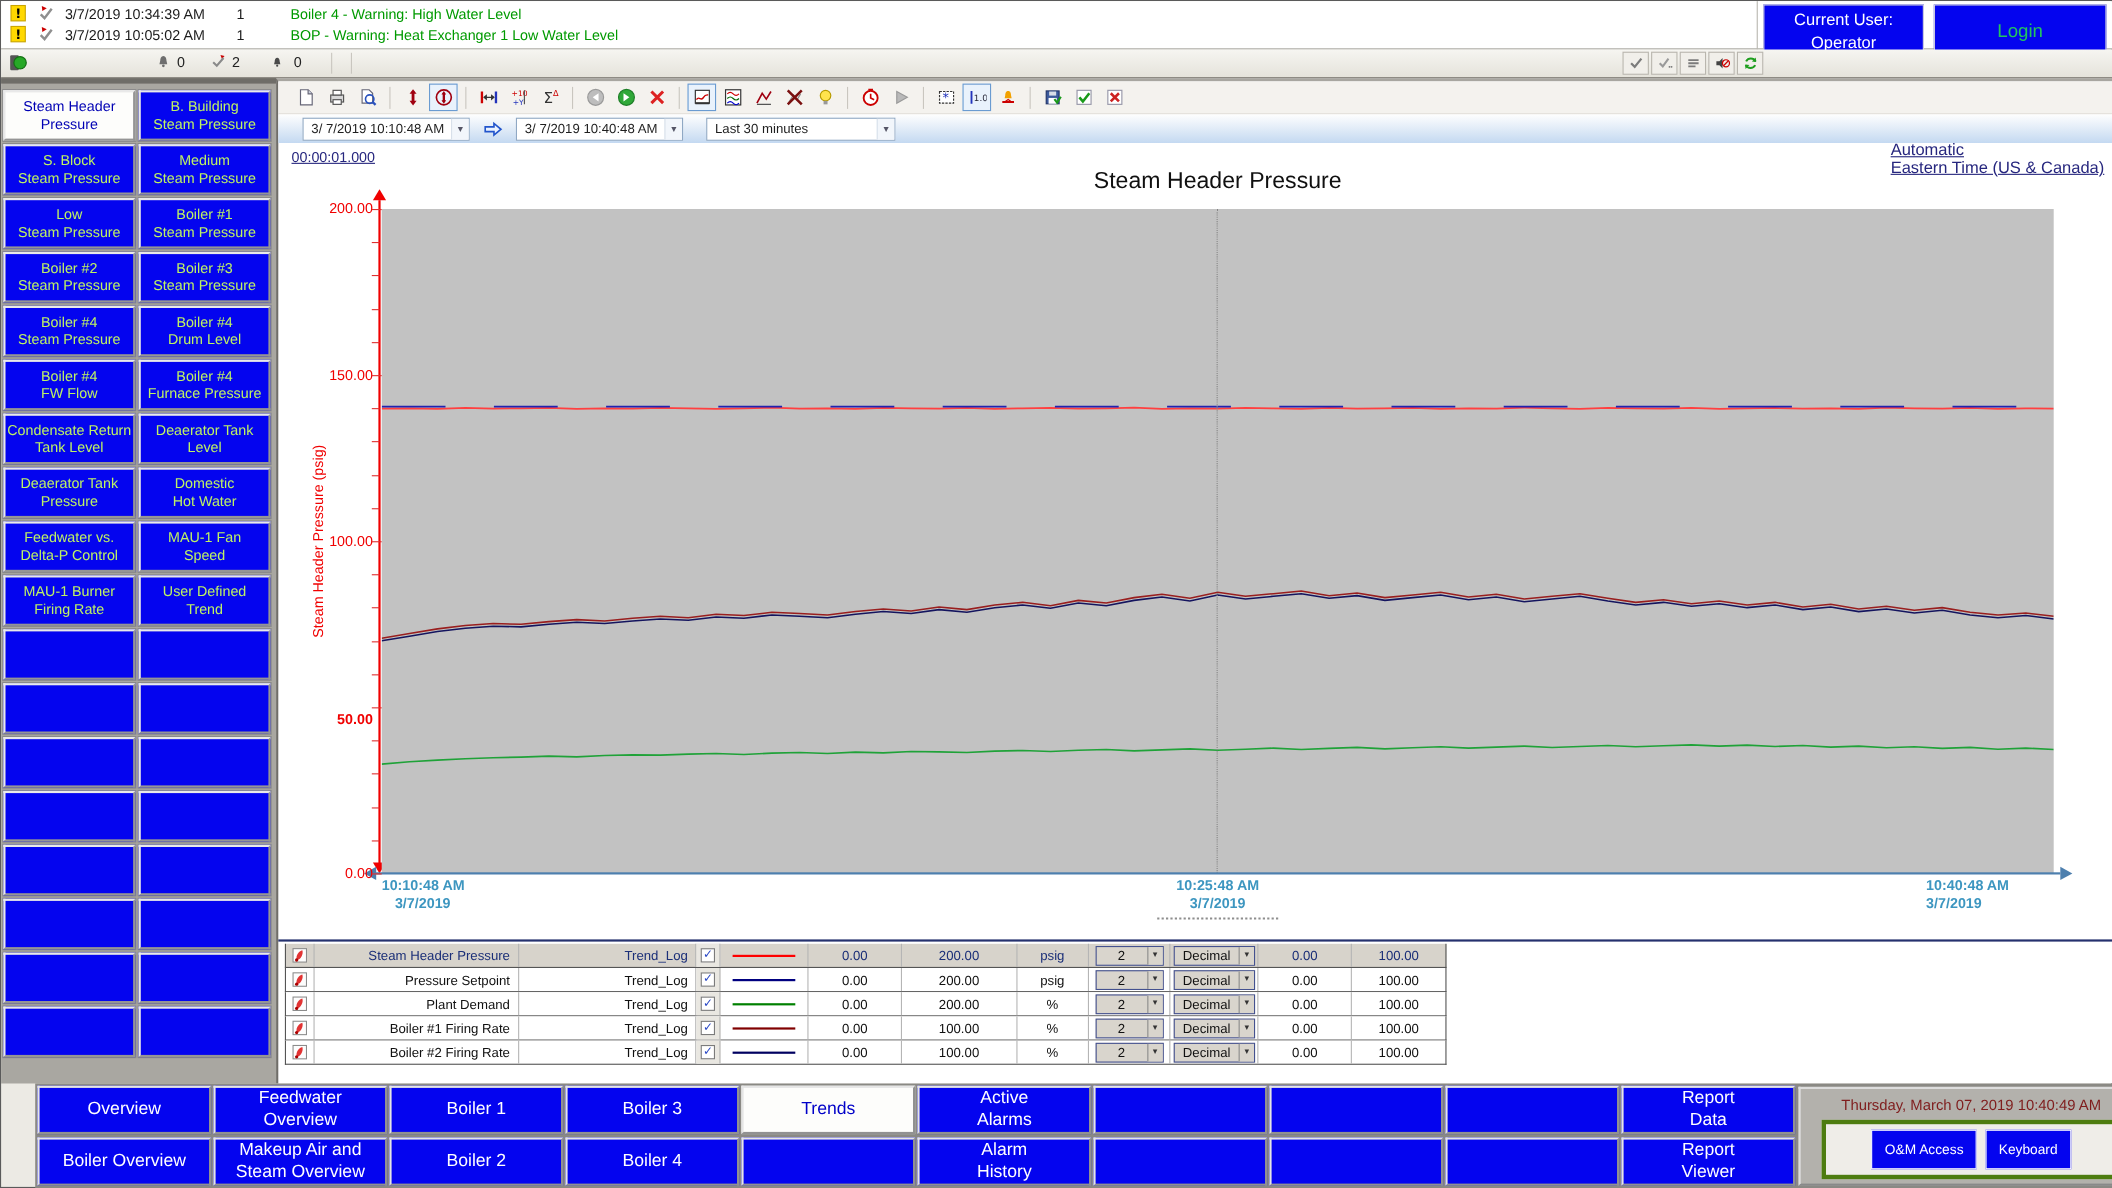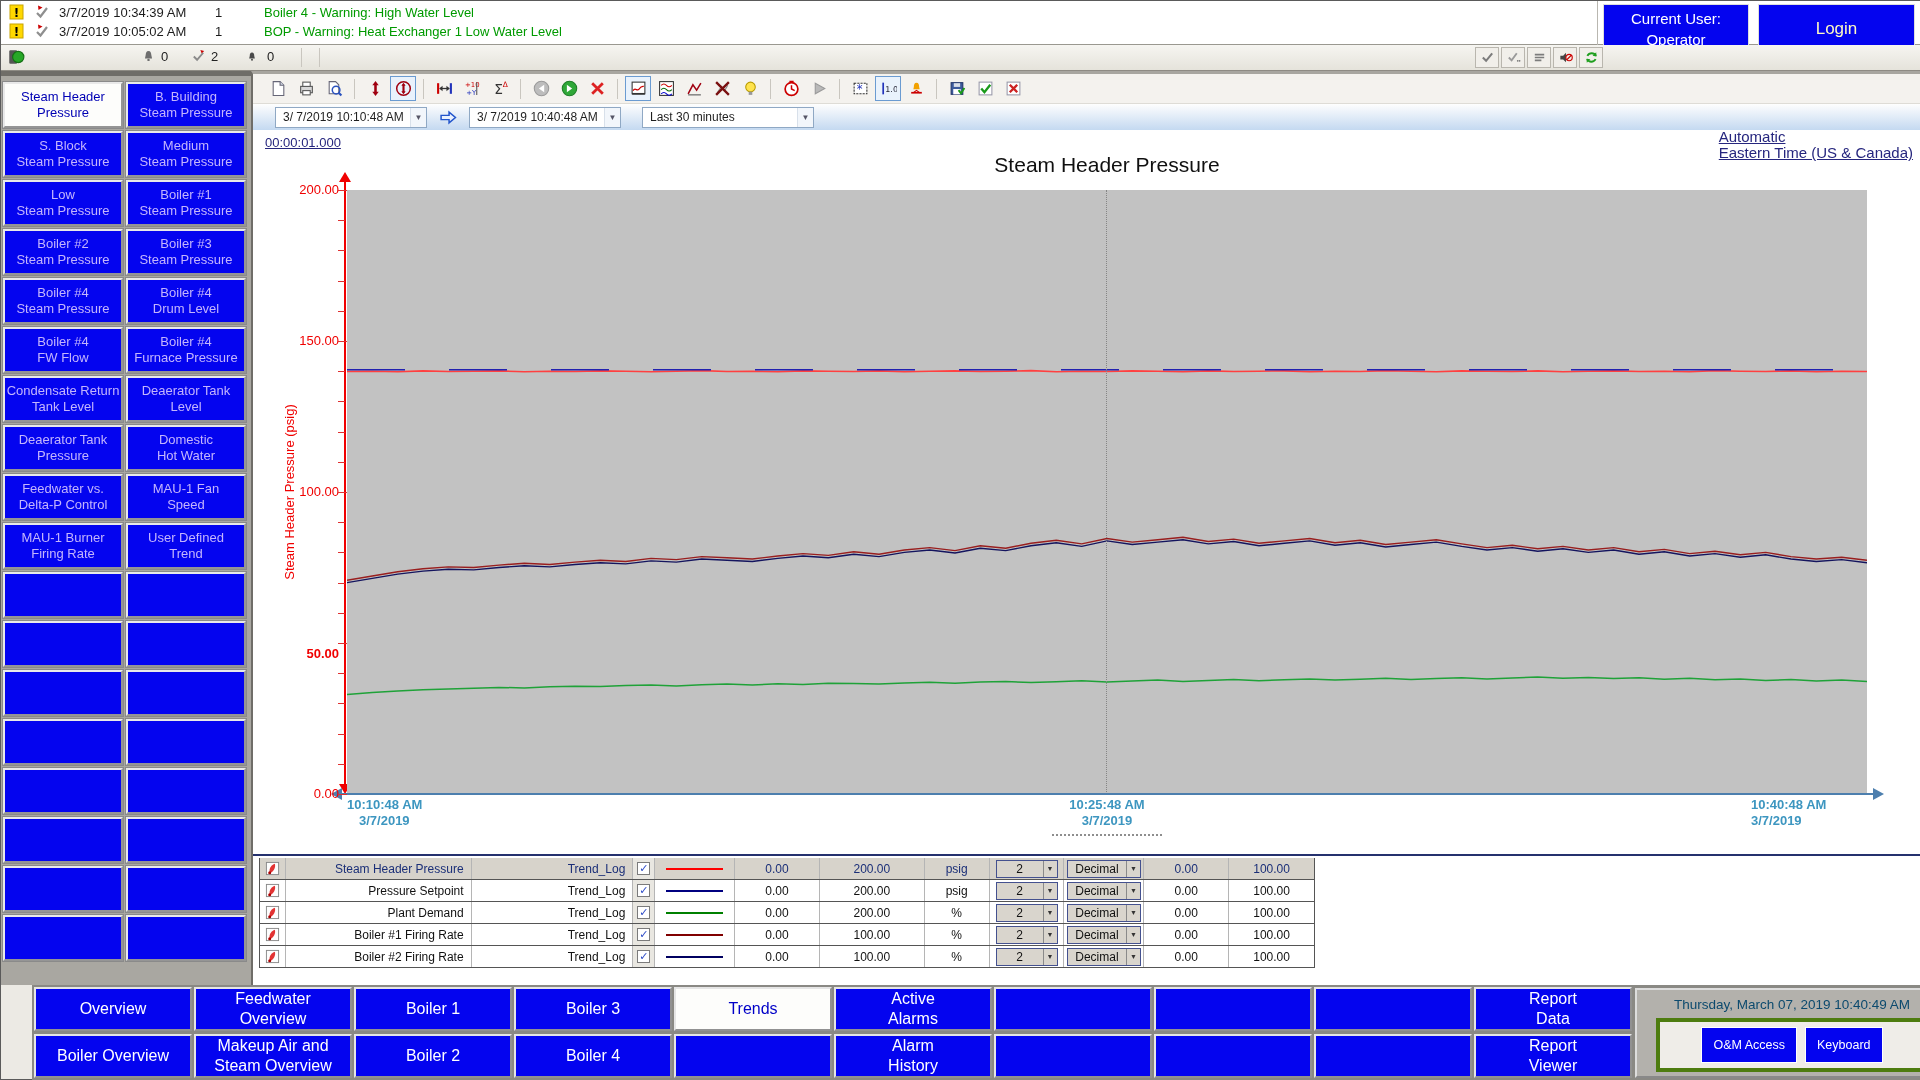--- a/index.html
+++ b/index.html
@@ -11,35 +11,35 @@
   .alarm-bar{position:absolute;left:0;top:0;width:1920px;height:44px;background:#FFFFFF;border-bottom:1px solid #9A9890;}
   .alarm-row{position:absolute;left:0;width:1590px;height:18px;font-size:13px;}
   .a-ic{position:absolute;left:8px;top:0;width:16px;height:16px;}
   .a-ack{position:absolute;left:33px;top:0;width:16px;height:16px;}
   .a-time{position:absolute;left:58px;top:1px;color:#1C1C1C;}
   .a-cnt{position:absolute;left:214px;top:1px;color:#1C1C1C;}
   .a-msg{position:absolute;left:263px;top:1px;color:#009A00;}
   .user-divider{position:absolute;left:1596px;top:0;width:1px;height:56px;background:#B9B7B0;}
   .user-box{position:absolute;left:1602px;top:3px;width:146px;height:50px;background:#0404EF;color:#FFF;
             display:flex;flex-direction:column;align-items:center;justify-content:center;font-size:15px;line-height:1.4;border:1px solid #DDD;}
-  .login-box{position:absolute;left:1757px;top:3px;width:157px;height:50px;background:#0404EF;color:#fef9c3;
+  .login-box{position:absolute;left:1757px;top:3px;width:157px;height:50px;background:#0404EF;color:#22c55e;
              display:flex;align-items:center;justify-content:center;font-size:17px;border:1px solid #DDD;}
 
   
   .status-bar{position:absolute;left:0;top:44px;width:1920px;height:26px;background:linear-gradient(#F6F5F1,#E5E3DB);
               border-bottom:1px solid #8E8B84;font-size:13px;color:#222;}
   .sb-abs{position:absolute;top:4px;}
   .sb-sep{position:absolute;top:3px;width:1px;height:19px;background:#C9C6BF;}
   .sb-btn{position:absolute;top:2px;width:24px;height:21px;background:#F1EFEA;border:1px solid #B9B6AE;
           display:flex;align-items:center;justify-content:center;}
 
   
   .sidebar{position:absolute;left:0;top:70px;width:250px;height:914px;background:#A9A7A1;border-top:5px solid #6F6D68;
            padding:6px 2px;display:grid;grid-template-columns:120px 120px;grid-auto-rows:46px;gap:3px;}
-  .side-btn{background:#0404EF;color:#c4b5fd;font-size:13px;line-height:1.25;display:flex;align-items:center;justify-content:center;
+  .side-btn{background:#0404EF;color:#bef264;font-size:13px;line-height:1.25;display:flex;align-items:center;justify-content:center;
             text-align:center;white-space:pre-line;border:2px outset #E9E9E9;box-shadow:0 0 0 1px #8A8A8A;cursor:default;}
   .side-btn.sel{background:#FDFDFB;color:#0000B4;}
 
   
   .trend-panel{position:absolute;left:250px;top:70px;width:1670px;height:914px;background:#ffffff;
                border-top:3px solid #A8A6A0;border-left:2px solid #6F6D68;}
   .toolbar{position:absolute;left:0;top:0;width:100%;height:30px;background:#F4F2EE;border-bottom:1px solid #DEDCD6;
            display:flex;align-items:center;padding-left:12px;gap:2px;}
   .tbtn{width:26px;height:25px;display:flex;align-items:center;justify-content:center;border:1px solid transparent;}
   .tbtn.sel{border:1px solid #6A9BD1;background:#E9F2FC;}
@@ -98,21 +98,21 @@
   .dd-prec{width:62px;} .dd-fmt{width:74px;}
 
   
   .bottom-nav{position:absolute;left:0;top:984px;width:1920px;height:96px;background:#8A8984;margin-left:31px;}
   .nav-grid{position:absolute;left:2px;top:2px;display:grid;grid-template-columns:repeat(10,158px);grid-auto-rows:44px;gap:3px 2px;}
   .nav-btn{background:#0404EF;color:#FFF;font-size:16px;line-height:1.25;display:flex;align-items:center;justify-content:center;
            text-align:center;white-space:pre-line;border:2px outset #E5E5E5;cursor:default;}
   .nav-btn.sel{background:#FDFDFB;color:#0000C8;}
   .datetime-panel{position:absolute;left:1603px;top:3px;width:314px;height:90px;background:#B3B1AC;border:2px outset #DDDDDD;
                   display:flex;flex-direction:column;align-items:center;}
-  .dt-text{margin-top:7px;font-size:13.5px;color:#0c4a6e;}
+  .dt-text{margin-top:7px;font-size:13.5px;color:#7f1d1d;}
   .dt-inner{margin-top:6px;width:272px;height:54px;background:#EFEDE8;border:4px solid #4d7c0f;
             display:flex;align-items:center;justify-content:center;gap:8px;}
   .dt-btn{background:#0404EF;color:#FFF;font-size:12.5px;padding:10px 11px;border:1px solid #FFF;cursor:default;}
 </style>
 </head>
 <body>
 
 <div class="screen">
 
   <div class="alarm-bar">

